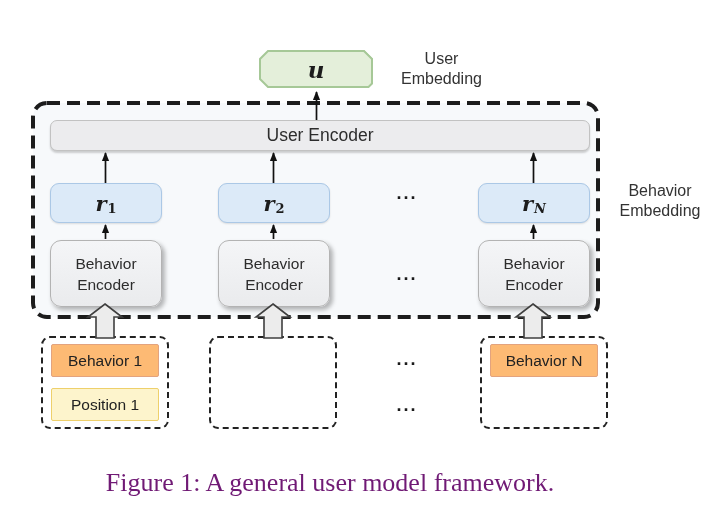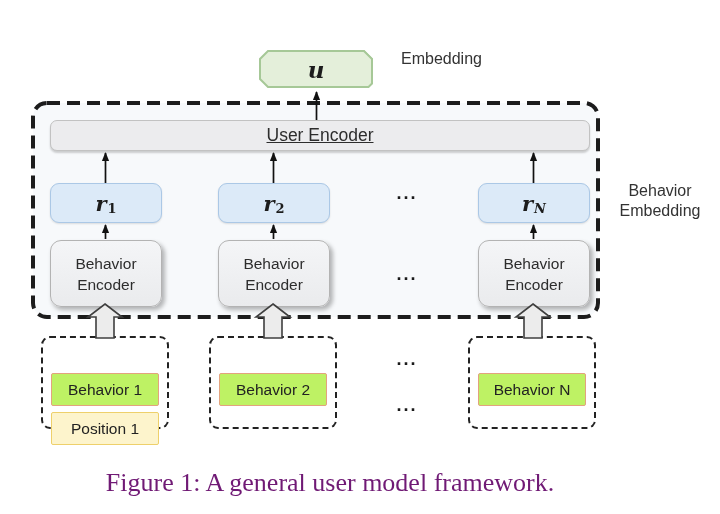--- a/index.html
+++ b/index.html
@@ -12,21 +12,21 @@
     position:absolute;left:33px;top:103px;width:565px;height:214px;
     background:#f7f9fb;border-radius:14px;z-index:1;
   }
   .overlay{position:absolute;left:0;top:0;z-index:6;pointer-events:none;}
   
   .uencoder{
     position:absolute;left:50px;top:120px;width:538px;height:29px;
     background:#ececee;border:1px solid #c2c2c2;border-radius:7px;
     box-shadow:0 2px 2px rgba(0,0,0,.18);
     display:flex;align-items:center;justify-content:center;
-    font-size:17.5px;color:#2d2d2d;z-index:2;text-decoration:underline;
+    font-size:17.5px;color:#2d2d2d;z-index:2;
   }
   .ubox{
     position:absolute;left:259px;top:50px;width:114px;height:38px;z-index:2;
   }
   .ubox svg{position:absolute;left:0;top:0;}
   .ubox .sym{
     position:absolute;left:0;top:0;width:100%;height:100%;
     display:flex;align-items:center;justify-content:center;
     font-family:"DejaVu Serif",serif;font-style:italic;font-weight:bold;
     font-size:23px;color:#1c1c1c;
@@ -48,28 +48,28 @@
     box-shadow:2.5px 3px 4px rgba(0,0,0,.28);
     display:flex;flex-direction:column;align-items:center;justify-content:center;
     font-size:15.5px;line-height:21px;color:#2d2d2d;z-index:2;text-align:center;
   }
   .col1{left:50px;} .col2{left:218px;} .colN{left:478px;}
   .group{
     position:absolute;top:336px;width:128px;height:93px;
     border:2px dashed #222;border-radius:9px;background:#fff;z-index:2;
     box-sizing:border-box;
   }
-  .g1{left:41px;} .g2{left:209px;} .gN{left:468px;}
+  .g1{left:41px;} .g2{left:209px;} .gN{left:480px;}
   .inp{
     position:absolute;left:8px;width:108px;height:33px;
     display:flex;align-items:center;justify-content:center;
     font-size:15.5px;color:#222;box-sizing:border-box;border-radius:2px;
   }
-  .inp.beh{top:6px;background:#bef264;border:1.5px solid #e3a37e;margin-top:29px;}
-  .inp.pos{top:50px;background:#fdf4cc;border:1.5px solid #eed06b;margin-top:24px;}
+  .inp.beh{top:6px;background:#fdba74;border:1.5px solid #e3a37e;}
+  .inp.pos{top:50px;background:#fdf4cc;border:1.5px solid #eed06b;}
   
   .dots{
     position:absolute;left:389px;width:36px;height:20px;text-align:center;
     font-weight:bold;font-size:18px;letter-spacing:2px;color:#1a1a1a;z-index:3;
     line-height:14px;
   }
   .d-r{top:186px;} .d-enc{top:267px;} .d-beh{top:352px;} .d-pos{top:398px;}
   .sidelabel{
     position:absolute;text-align:center;font-size:16px;line-height:19.5px;
     color:#333;z-index:3;
@@ -90,20 +90,21 @@
 
   <div class="ubox">
     <svg width="114" height="38" viewBox="0 0 114 38">
       <polygon points="105,1 113,9 105,9" fill="#cfe3c0" stroke="#a6c897" stroke-width="1.5"></polygon>
       <polygon points="9,1 105,1 113,9 113,33.5 109.5,37 9,37 1,29 1,9" fill="#e4efda" stroke="#a6c897" stroke-width="2"></polygon>
     </svg>
     <span class="sym">u</span>
   </div>
 
   <div class="sidelabel lab-ue">
+    <div>User</div>
     <div>Embedding</div>
   </div>
 
   <div class="uencoder">
     <span>User Encoder</span>
   </div>
 
   <div class="rbox col1">
     <span>r</span>
       <span class="sub">1</span>
@@ -128,21 +129,20 @@
   <div class="encbox colN">
     <div>Behavior</div>
     <div>Encoder</div>
   </div>
 
   <div class="group g1">
     <div class="inp beh">Behavior 1</div>
     <div class="inp pos">Position 1</div>
   </div>
   <div class="group g2">
-    <div class="inp beh">Behavior 2</div>
   </div>
   <div class="group gN">
     <div class="inp beh">Behavior N</div>
   </div>
 
   <div class="dots d-r">...</div>
   <div class="dots d-enc">...</div>
   <div class="dots d-beh">...</div>
   <div class="dots d-pos">...</div>
 

